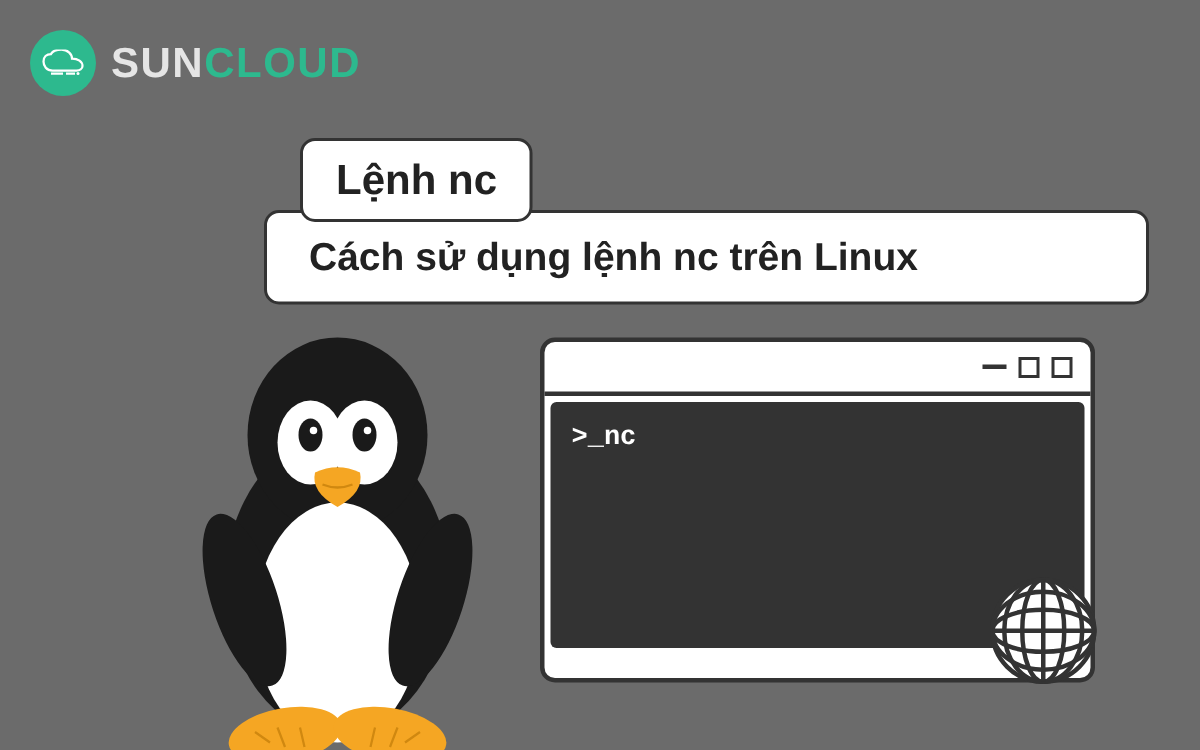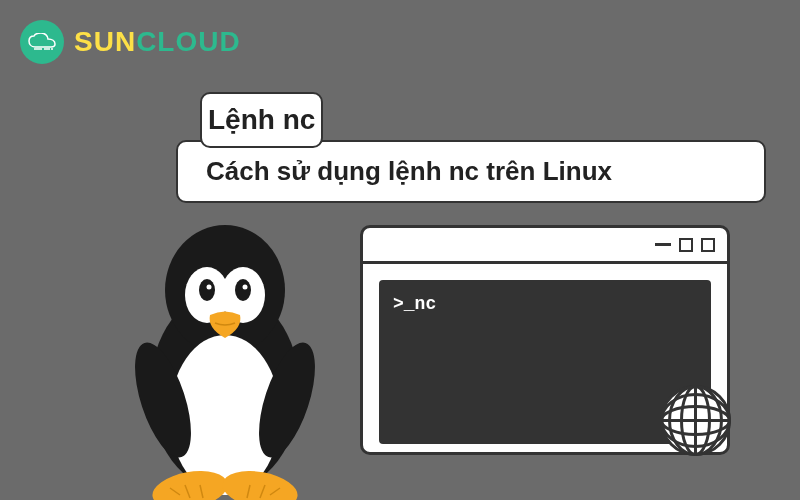--- a/index.html
+++ b/index.html
@@ -32,31 +32,31 @@
     .cloud-shape {
       width: 28px;
       height: 18px;
       position: relative;
     }
     .logo-text {
       font-size: 28px;
       font-weight: bold;
       letter-spacing: 1px;
     }
-    .logo-text .sun { color: #fde047; }
+    .logo-text .sun { color: #e5e5e5; }
     .logo-text .cloud { color: #2db98e; }
     
     .title-box {
       position: absolute;
       top: 92px;
       left: 200px;
       background: #fff;
       border: 2px solid #333;
       border-radius: 10px;
-      padding: 10px 6px;
+      padding: 10px 22px;
       font-size: 28px;
       font-weight: bold;
       color: #222;
       z-index: 2;
     }
     .subtitle-box {
       position: absolute;
       top: 140px;
       left: 176px;
       background: #fff;
@@ -101,21 +101,21 @@
     .window-btn {
       width: 14px;
       height: 14px;
       border: 2px solid #333;
     }
     .window-btn.min { width: 16px; height: 3px; background: #333; border: none; }
     .window-btn.max { }
     .window-btn.close { }
     .terminal-body {
       background: #333;
-      margin: 16px;
+      margin: 4px;
       height: calc(100% - 60px);
       border-radius: 4px;
       padding: 14px;
       color: #fff;
       font-family: 'Courier New', monospace;
       font-size: 18px;
       font-weight: bold;
     }
     
     .globe {

